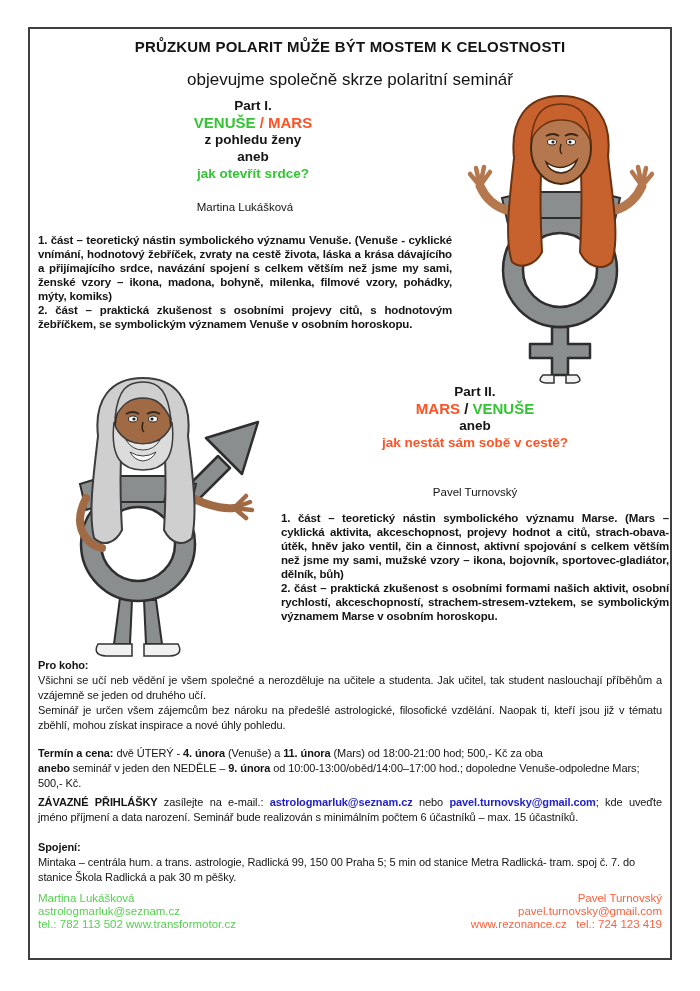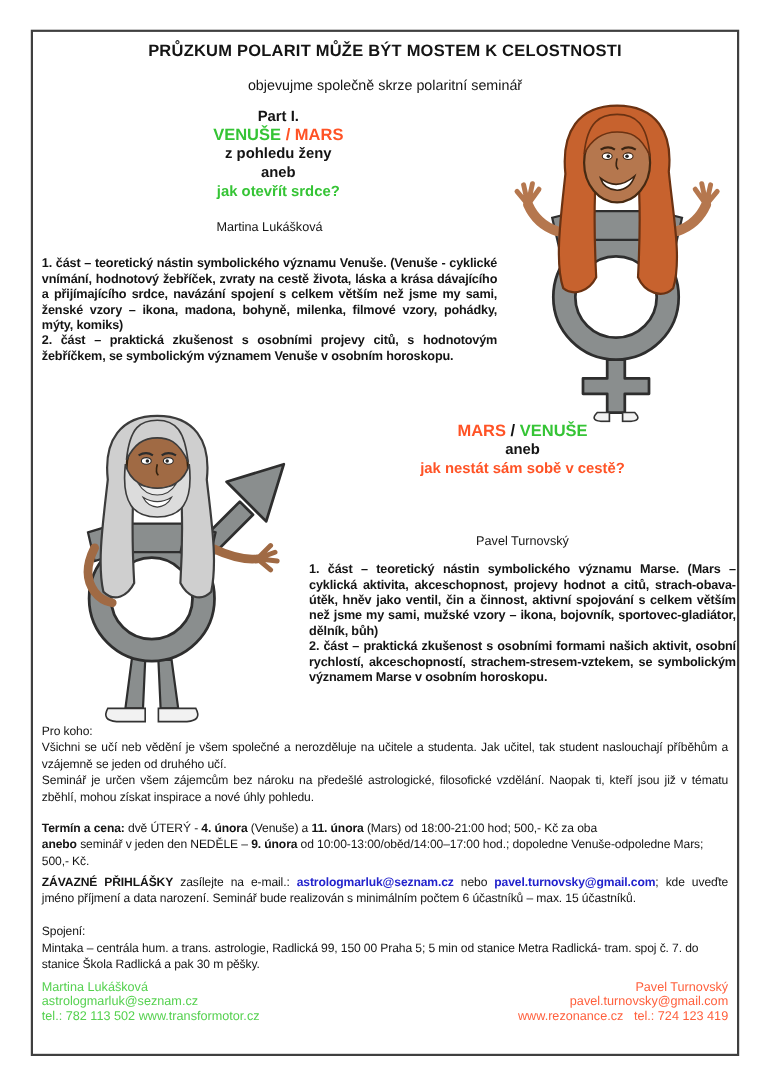--- a/index.html
+++ b/index.html
@@ -9,21 +9,21 @@
   }
   .frame {
     position:absolute; left:28px; top:27px; width:640px; height:929px;
     border:2px solid #3f3f3f;
   }
   .title {
     position:absolute; left:0; right:0; top:38px; text-align:center;
     font-size:15px; font-weight:bold; letter-spacing:0.2px;
   }
   .subtitle {
-    position:absolute; left:0; right:0; top:70px; text-align:center; font-size:13px;
+    position:absolute; left:0; right:0; top:70px; text-align:center; font-size:17px;
   }
   .part-block { position:absolute; text-align:center; font-weight:bold;
     font-size:13.5px; line-height:17px; }
   .part1-block { left:108px; top:97px; width:290px; }
   .part2-block { left:300px; top:383px; width:350px; }
   .pn { font-size:15px; }
   .green  { color:#35c435; }
   .orange { color:#ff5326; }
   .presenter { position:absolute; font-size:11.5px; text-align:center; }
   .p1 { left:100px; top:201px; width:290px; }
@@ -32,21 +32,21 @@
     position:absolute; margin:0; font-size:11.5px; font-weight:bold;
     line-height:14px; text-align:justify; letter-spacing:-0.15px;
   }
   .pbody1 { left:38px; top:233px; width:414px; }
   .pbody2 { left:281px; top:511px; width:388px; }
   .section {
     position:absolute; left:38px; width:624px; margin:0;
     font-size:11px; line-height:15px; letter-spacing:-0.1px;
   }
   .just { text-align:justify; }
-  .sec-h { font-weight:normal; }
+  .sec-h { font-weight:bold; }
   #prokoho { top:658px; }
   #termin  { top:746px; }
   #zavazne { top:795px; }
   #spojeni { top:840px; }
   .blue-link { color:#2222cc; font-weight:bold; cursor:pointer; }
   .contact { position:absolute; top:892px; font-size:11.5px; line-height:12.8px; }
   .contact-left  { left:38px;  color:#55d14f; text-align:left; }
   .contact-right { right:38px; color:#ff5f3c; text-align:right; }
   .ws-pre { white-space:pre; }
   .illus { position:absolute; }
@@ -122,20 +122,21 @@
     <path d="M108,80 Q121,88 134,80 Q130,88 121,89 Q112,88 108,80 Z" fill="#fff" stroke="#3c3c3c" stroke-width="1"></path>
     <path d="M104,42 Q111,38 117,42 M125,42 Q131,38 138,42" stroke="#2c2c2c" stroke-width="2" fill="none"></path>
     <ellipse cx="111" cy="47" rx="4.5" ry="3" fill="#fff" stroke="#2c2c2c" stroke-width="1"></ellipse>
     <ellipse cx="131" cy="47" rx="4.5" ry="3" fill="#fff" stroke="#2c2c2c" stroke-width="1"></ellipse>
     <circle cx="112" cy="47" r="1.6" fill="#222"></circle>
     <circle cx="130" cy="47" r="1.6" fill="#222"></circle>
     <path d="M121,50 Q119,58 122,60" stroke="#33220f" stroke-width="1.5" fill="none"></path>
   </svg>
 
   <div class="part-block part2-block">
+    <div>Part II.</div>
     <div class="pn"><span class="orange">MARS</span> <span>/</span> <span class="green">VENUŠE</span></div>
     <div>aneb</div>
     <div class="orange">jak nestát sám sobě v cestě?</div>
   </div>
   <div class="presenter p2">Pavel Turnovský</div>
 
   <p class="pbody pbody2"><span>1. část – teoretický nástin symbolického významu Marse. (Mars – cyklická aktivita, akceschopnost, projevy hodnot a citů, strach-obava-útěk, hněv jako ventil, čin a činnost, aktivní spojování s celkem větším než jsme my sami, mužské vzory – ikona, bojovník, sportovec-gladiátor, dělník, bůh)</span><br><span>2. část – praktická zkušenost s osobními formami našich aktivit, osobní rychlostí, akceschopností, strachem-stresem-vztekem, se symbolickým významem Marse v osobním horoskopu.</span></p>
 
   <div class="section" id="prokoho">
     <div class="sec-h">Pro koho:</div>

